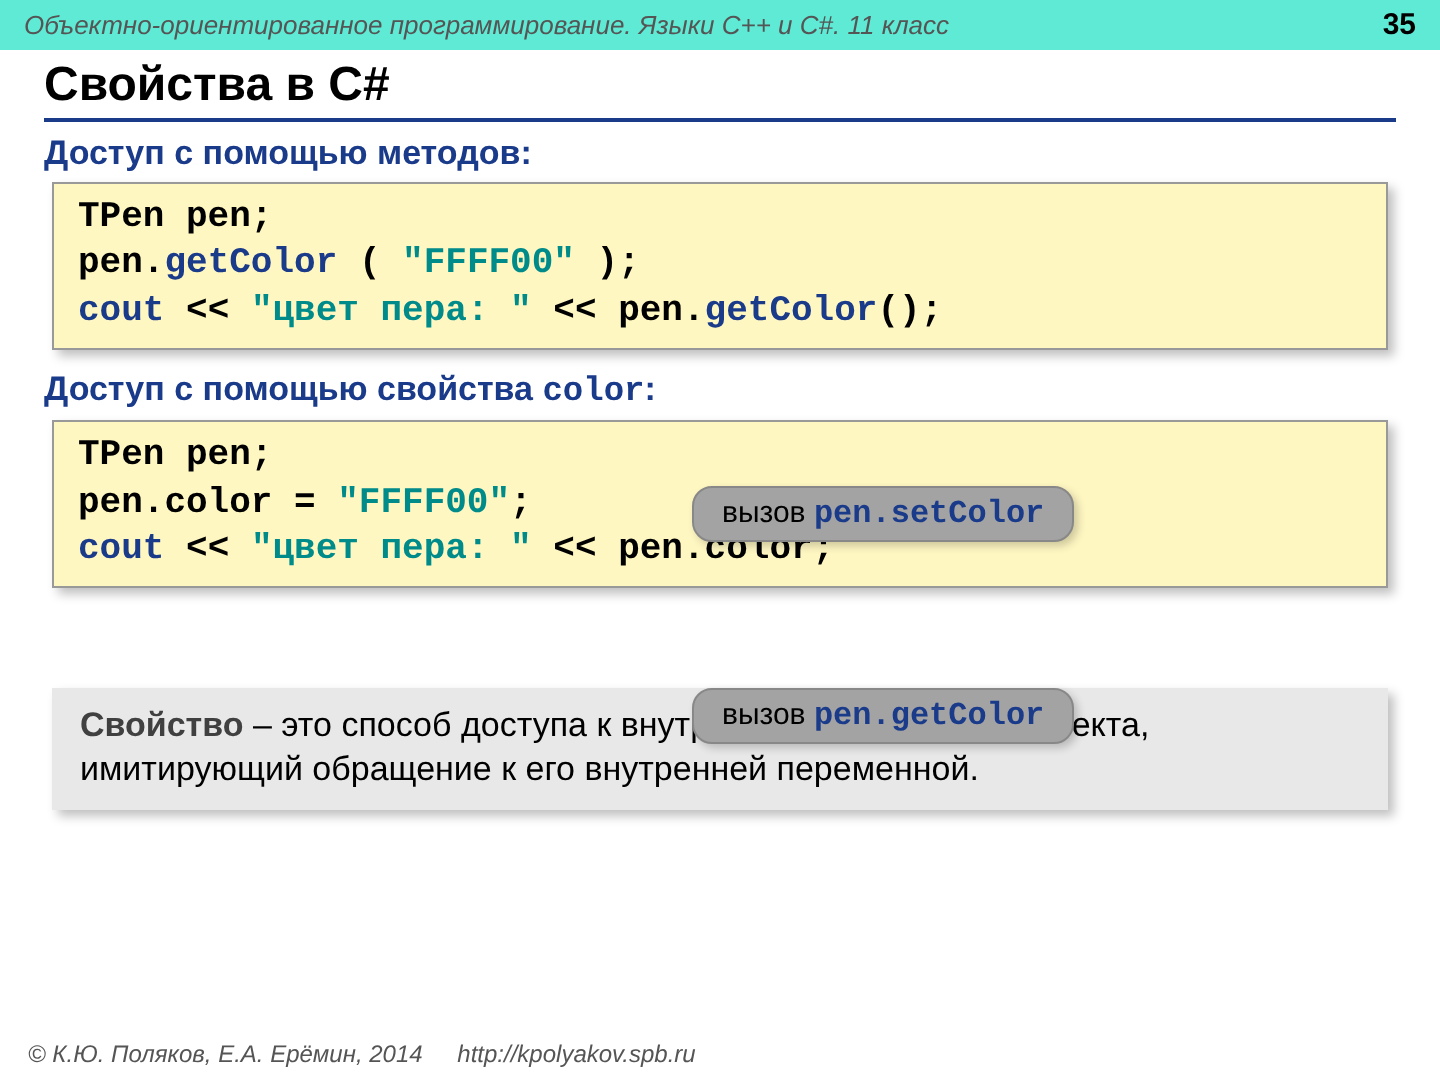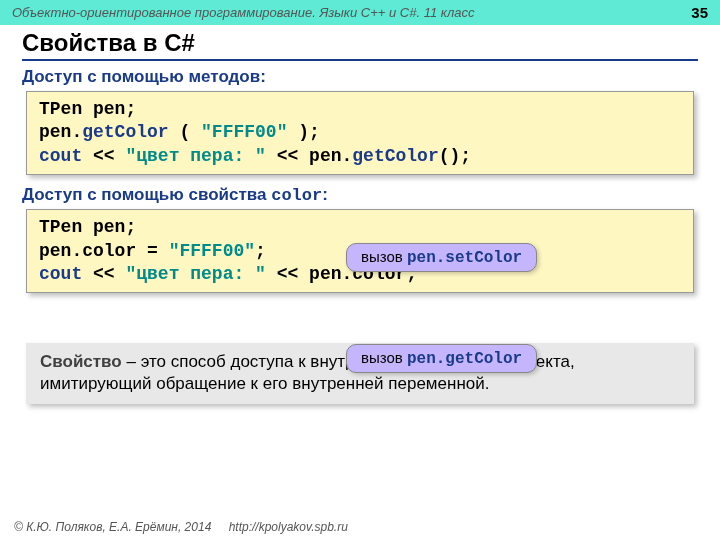--- a/index.html
+++ b/index.html
@@ -52,21 +52,21 @@
     font-size: 18px;
     font-weight: bold;
     line-height: 1.3;
     margin: 0 4px 10px 4px;
     white-space: pre;
   }
   .kw-blue { color: #1a3a8a; }
   .kw-teal { color: #008b8b; }
   .callout {
     position: absolute;
-    background: #c4b5fd;
+    background: #a3a3a3;
     border: 1px solid #888;
     border-radius: 10px;
     padding: 4px 14px;
     font-family: "Courier New", monospace;
     font-size: 16px;
     box-shadow: 2px 2px 4px rgba(0,0,0,0.2);
   }
   .callout .lbl { color: #000; font-family: Arial, sans-serif; font-size: 15px; }
   .callout .code { color: #1a3a8a; font-weight: bold; }
   .defbox {

